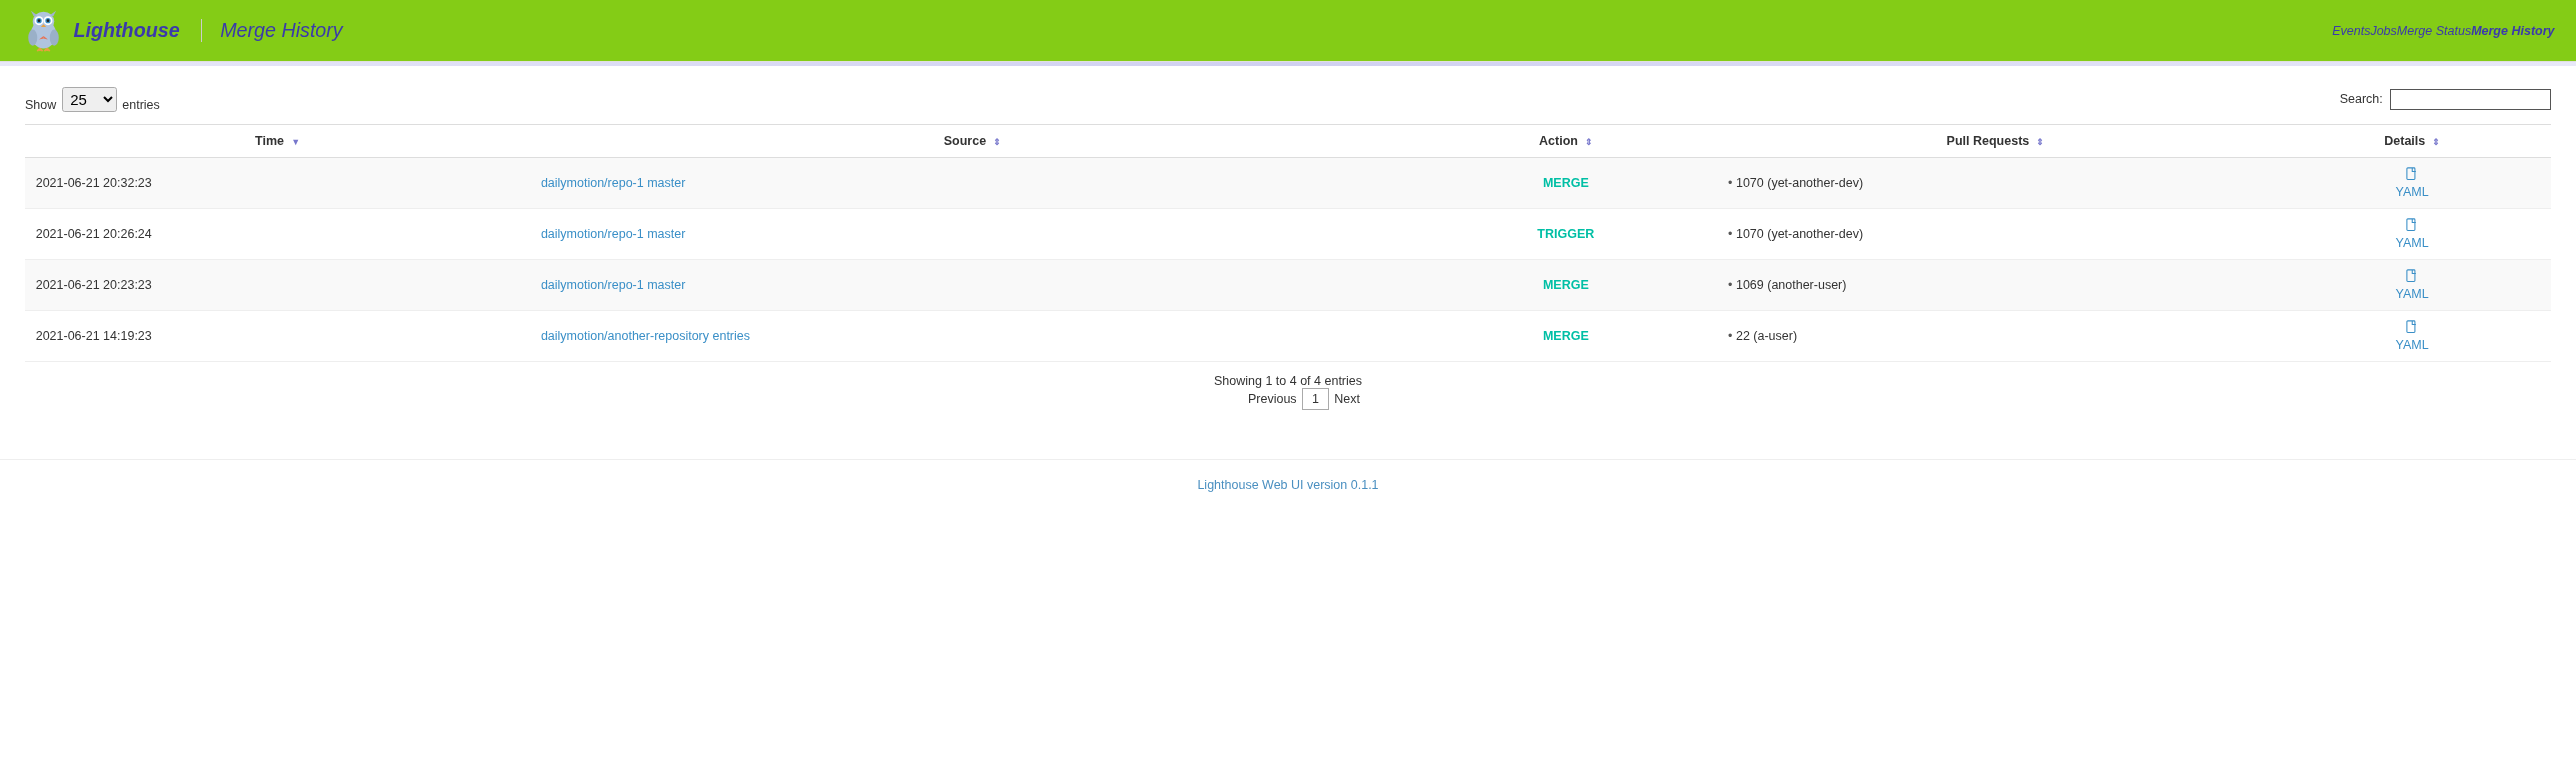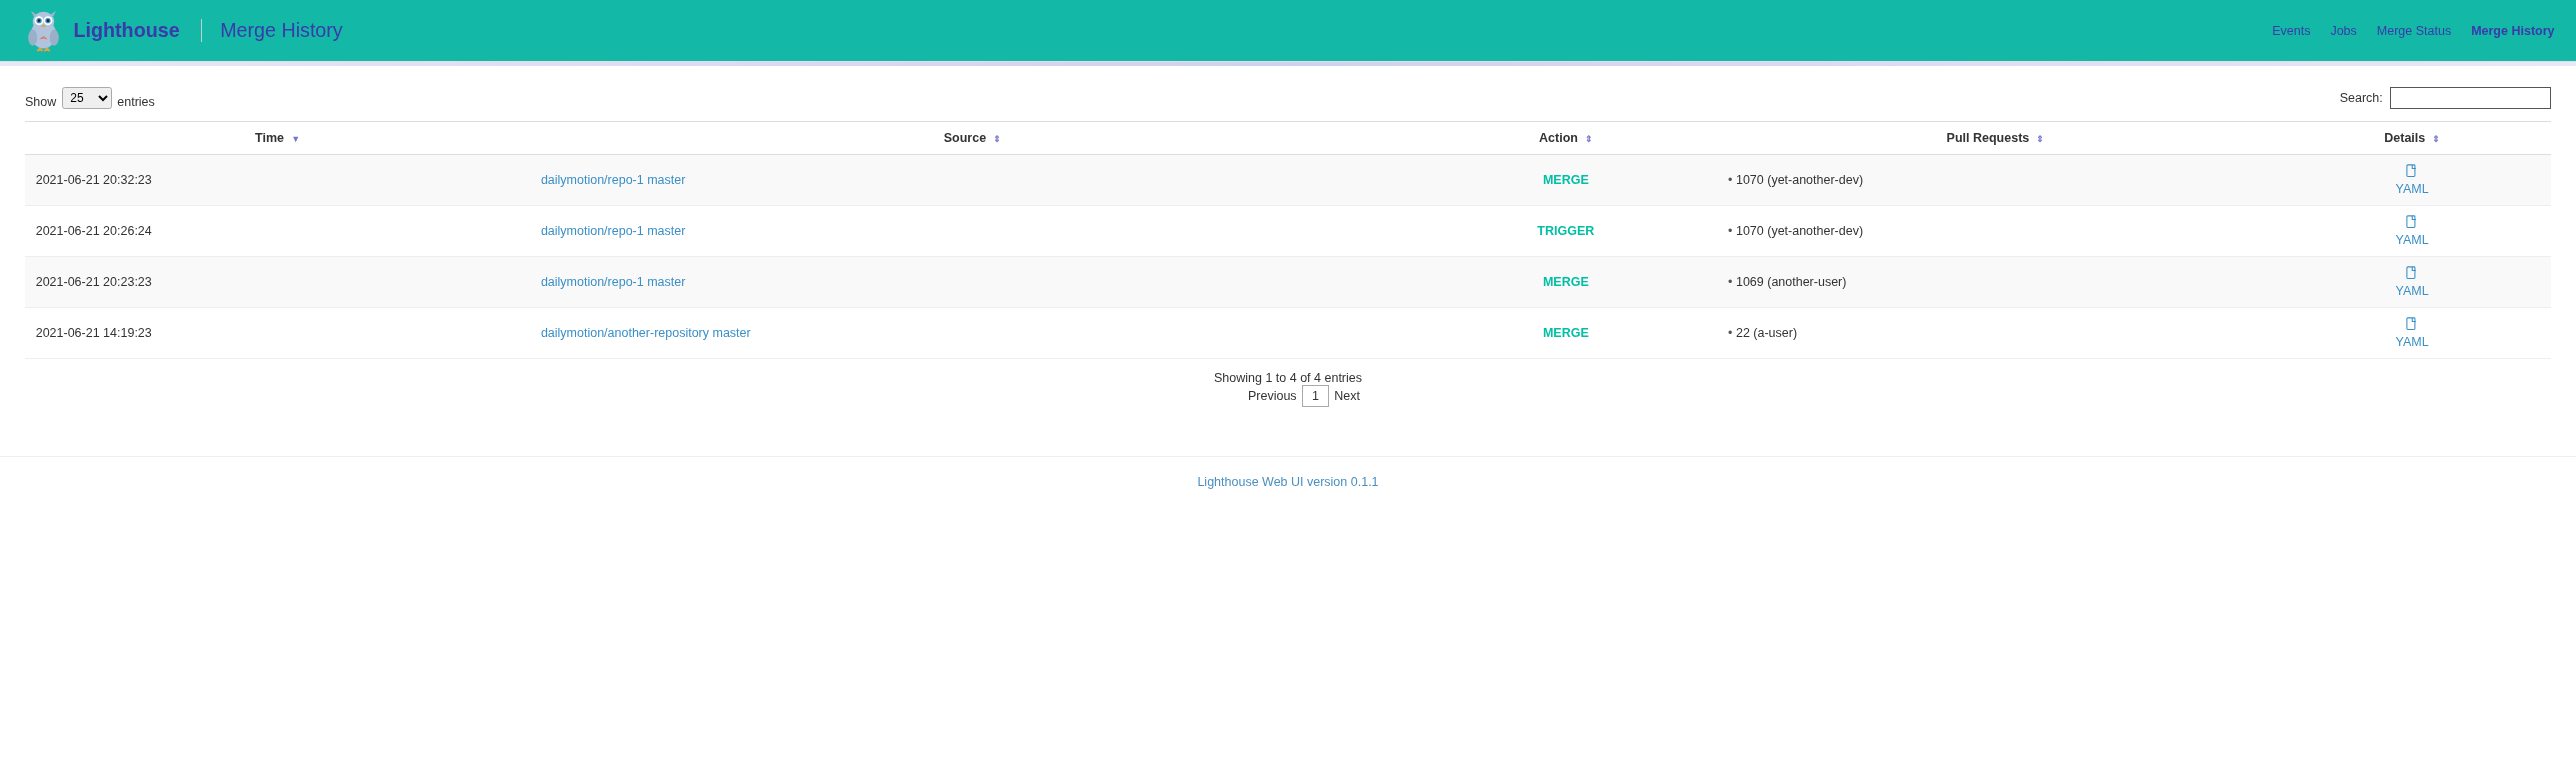--- a/index.html
+++ b/index.html
@@ -5,21 +5,22 @@
     * { box-sizing: border-box; margin: 0; padding: 0; }
     body { font-family: Arial, sans-serif; font-size: 12.5px; background: #fff; color: #333; }
 
     
     .header {
       display: flex;
       align-items: center;
       justify-content: space-between;
       padding: 9px 21.5px;
       border-bottom: 0.9px solid #e0e0e0;
-      background: #14b8a6;
+      background: #84cc16;
+      font-style: italic;
     }
     .header-left {
       display: flex;
       align-items: center;
       gap: 18px;
     }
     .logo-area {
       display: flex;
       align-items: center;
       gap: 9px;
@@ -34,21 +35,21 @@
       font-size: 19.7px;
       color: #3a3aab;
       font-weight: normal;
       border-left: 0.9px solid #ccc;
       padding-left: 18px;
       margin-left: 3.6px;
     }
     .header-nav {
       display: flex;
       align-items: flex-start;
-      gap: 20px;
+      gap: 0;
     }
     .header-nav a {
       text-decoration: none;
       color: #3a3aab;
       font-size: 12.5px;
     }
     .header-nav a.active { font-weight: bold; }
 
     
     .owl-icon { width: 43px; height: 43px; }
@@ -68,21 +69,21 @@
     .show-entries {
       display: flex;
       align-items: flex-end;
       gap: 5.4px;
       font-size: 12.5px;
     }
     .show-entries select {
       border: 0.9px solid #aaa;
       border-radius: 2.7px;
       padding: 1.8px 3.6px;
-      font-size: 12px;
+      font-size: 15px;
     }
     .search-area {
       display: flex;
       align-items: center;
       gap: 7.2px;
       font-size: 12.5px;
       margin-left: 48px;
     }
     .search-area input {
       border: 0.9px solid #555;
@@ -343,21 +344,21 @@
               <svg width="11.6" height="14.3" viewBox="0 0 13 16">
                 <rect x="1" y="1" width="9" height="13" rx="1" ry="1" fill="none" stroke="#3a8fc7" stroke-width="1.2"></rect>
                 <polyline points="7,1 7,5 11,5" fill="none" stroke="#3a8fc7" stroke-width="1.2"></polyline>
               </svg>
               <span>YAML</span>
             </a>
           </td>
         </tr>
         <tr>
           <td class="col-time">2021-06-21 14:19:23</td>
-          <td class="col-source"><a href="#" class="source-link">dailymotion/another-repository master</a></td>
+          <td class="col-source"><a href="#" class="source-link">dailymotion/another-repository entries</a></td>
           <td class="col-action"><span class="action-merge">MERGE</span></td>
           <td class="col-pullrequests">
             <ul class="pull-requests">
               <li>22 (a-user)</li>
             </ul>
           </td>
           <td class="col-details">
             <a href="#" class="yaml-link">
               <svg width="11.6" height="14.3" viewBox="0 0 13 16">
                 <rect x="1" y="1" width="9" height="13" rx="1" ry="1" fill="none" stroke="#3a8fc7" stroke-width="1.2"></rect>

